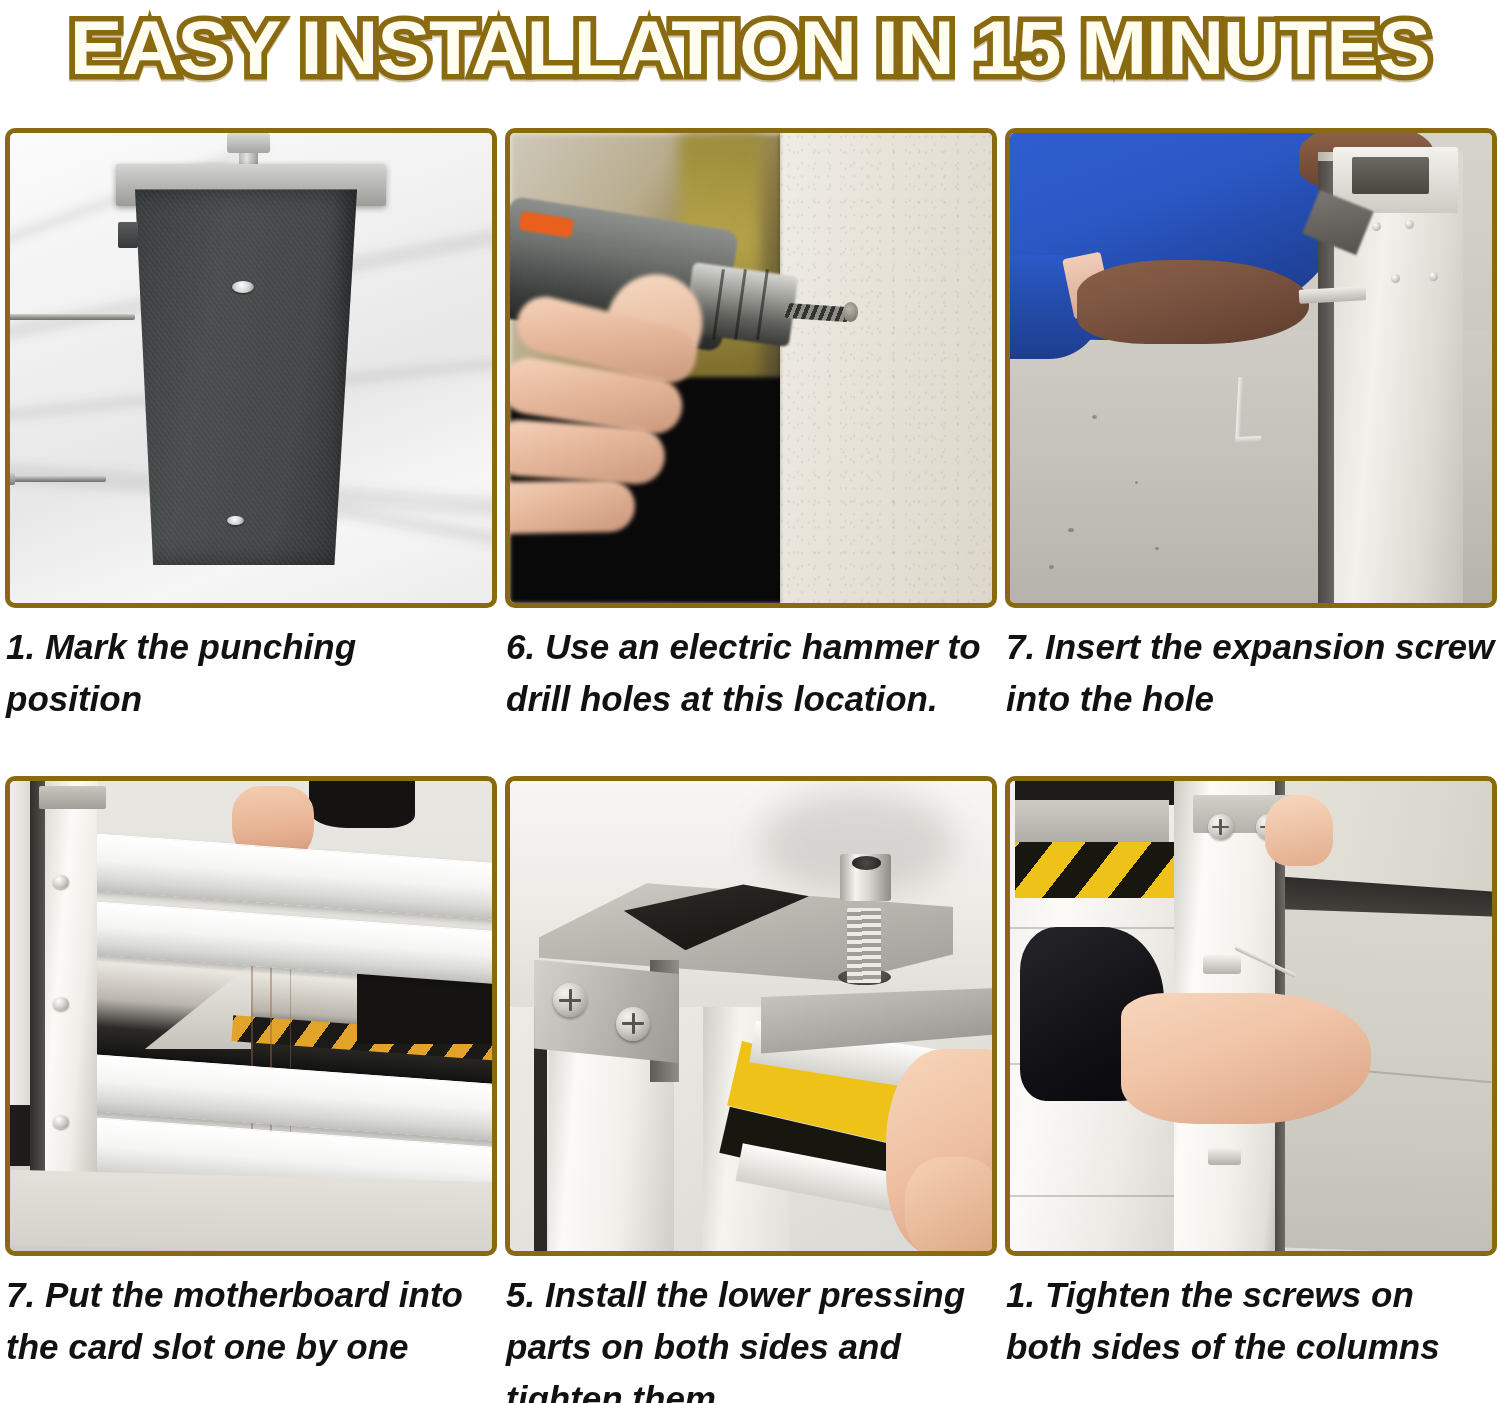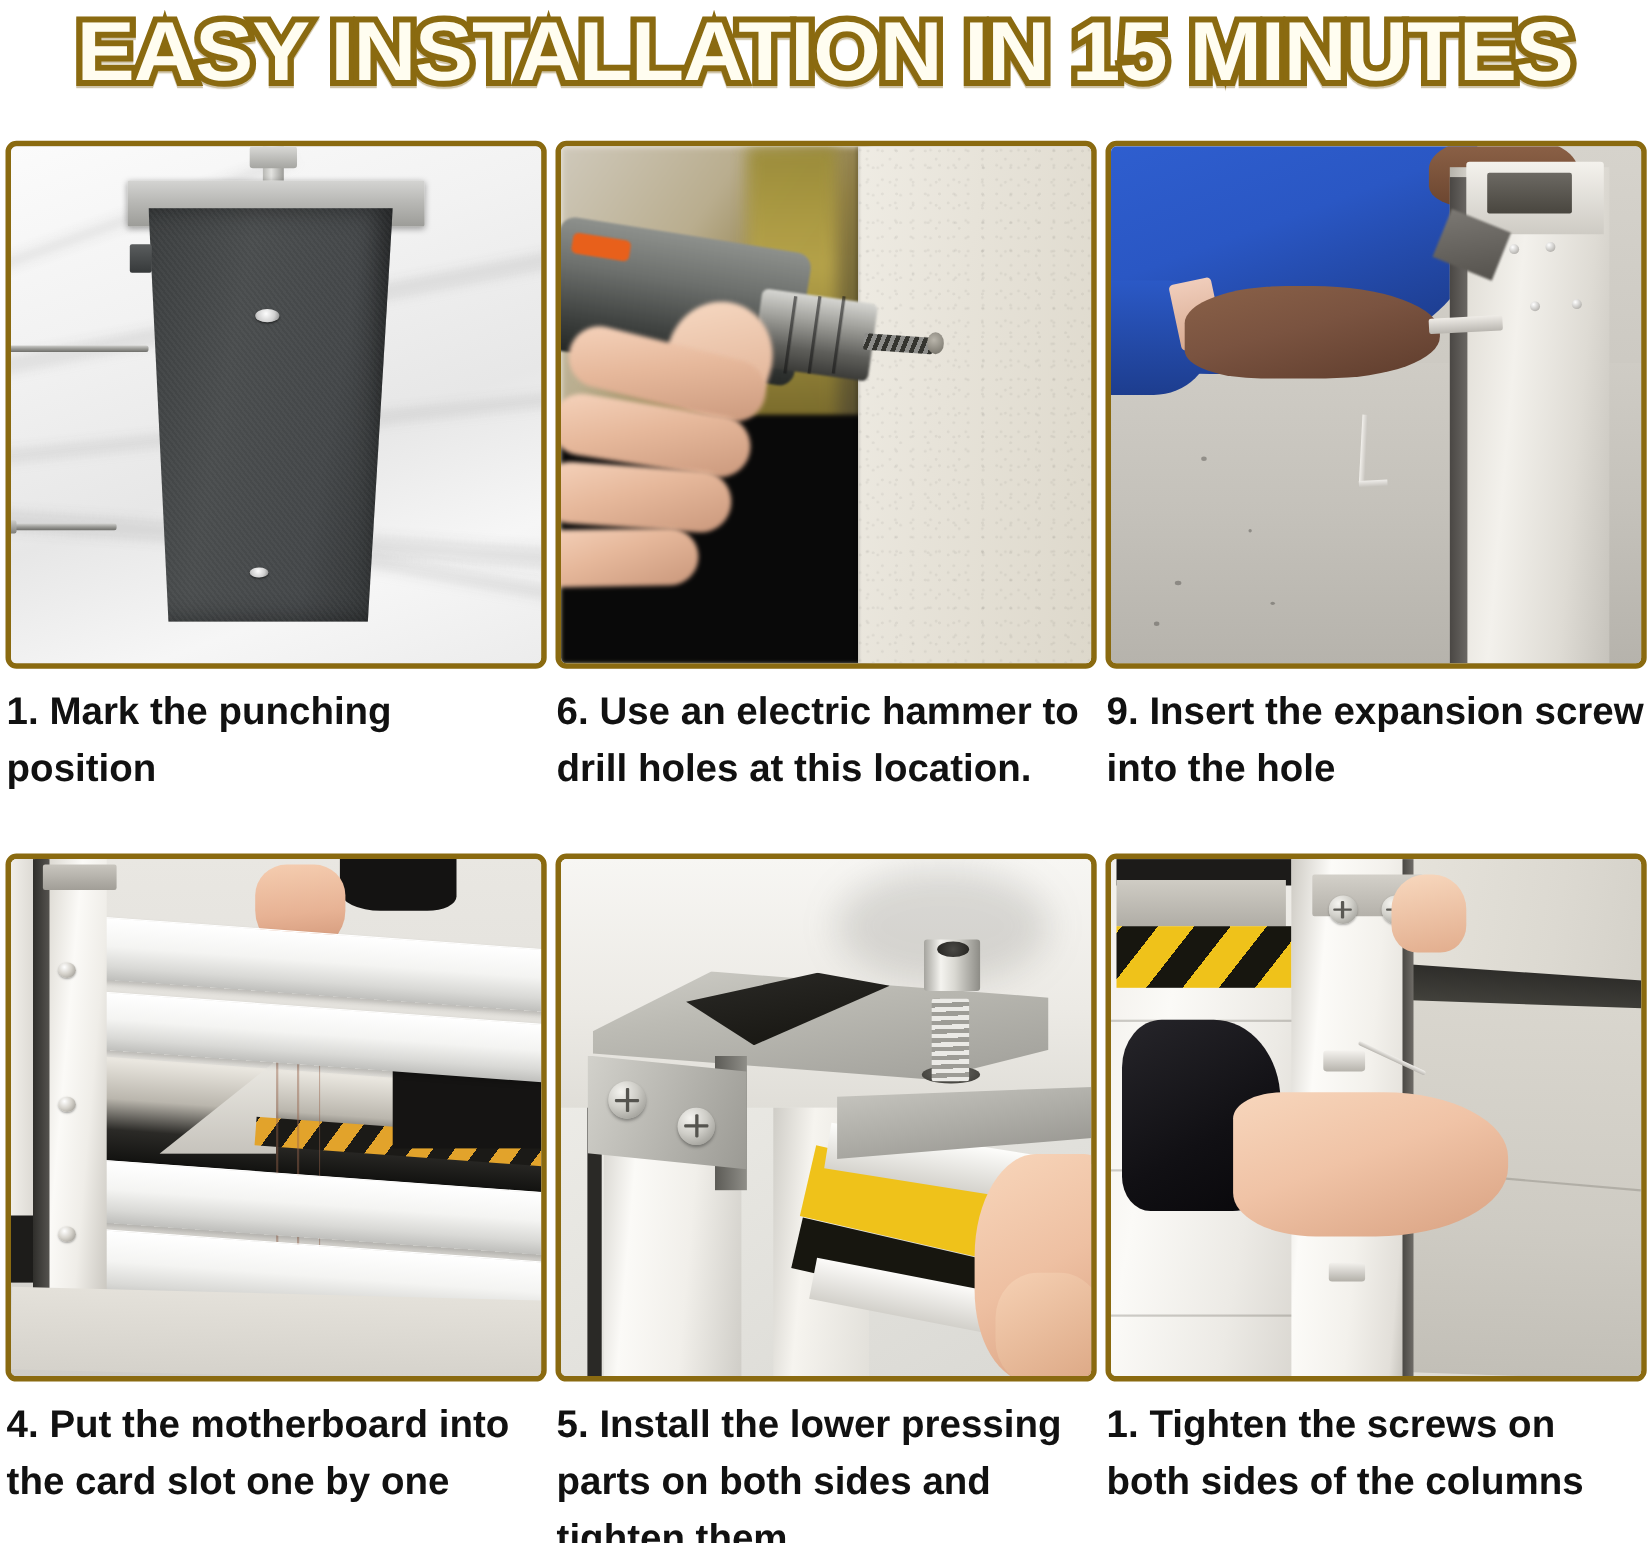--- a/index.html
+++ b/index.html
@@ -54,20 +54,21 @@
     overflow:hidden;
   }
   .caption{
     position:absolute;left:6px;top:525px;width:492px;
     font-family:"Liberation Sans Narrow","Liberation Sans","DejaVu Sans Condensed",sans-serif;
     font-weight:bold;
     font-size:35px;
     line-height:52px;
     color:#111111;
     letter-spacing:0px;
+    font-style:italic;
   }
 
   
   .p1{background:linear-gradient(160deg,#fbfbfb 0%,#f2f2f2 30%,#e7e7e7 58%,#f6f6f6 80%,#ececec 100%);}
   .p1 .cloth-fold{position:absolute;background:rgba(150,150,150,.20);filter:blur(5px);}
   .p1 .f1{left:-10%;top:30%;width:125%;height:16px;transform:rotate(-11deg);}
   .p1 .f2{left:-10%;top:53%;width:125%;height:12px;transform:rotate(-6deg);}
   .p1 .f3{left:-10%;top:74%;width:125%;height:20px;transform:rotate(4deg);}
   .p1 .f4{left:-5%;top:12%;width:60%;height:10px;transform:rotate(-20deg);}
   .p1 .f5{left:55%;top:82%;width:60%;height:14px;transform:rotate(10deg);}
@@ -611,21 +612,21 @@
         <div class="col-top"></div>
         <div class="col-slot"></div>
         <div class="screwdot sd1"></div>
         <div class="screwdot sd2"></div>
         <div class="screwdot sd3"></div>
         <div class="screwdot sd4"></div>
         <div class="grey-bar"></div>
         <div class="tool"></div>
       </div>
     </div>
-    <div class="caption">9. Insert the expansion screw into the hole</div>
+    <div class="caption">7. Insert the expansion screw into the hole</div>
   </div>
 
   <div class="cell c0 r1">
     <div class="photo-frame">
       <div class="photo p4">
         <div class="gap"></div>
         <div class="wedge"></div>
         <div class="hazard"></div>
         <div class="black-top"></div>
         <div class="black-mid"></div>
@@ -642,21 +643,21 @@
         <div class="base-dark"></div>
         <div class="post"></div>
         <div class="post-edge"></div>
         <div class="post-cap"></div>
         <div class="boltp b1"></div>
         <div class="boltp b2"></div>
         <div class="boltp b3"></div>
         <div class="floor"></div>
       </div>
     </div>
-    <div class="caption">4. Put the motherboard into the card slot one by one</div>
+    <div class="caption">7. Put the motherboard into the card slot one by one</div>
   </div>
 
   <div class="cell c1 r1">
     <div class="photo-frame">
       <div class="photo p5">
         <div class="wallbg"></div>
         <div class="shadow-blob"></div>
         <div class="column"></div>
         <div class="col-dark"></div>
         <div class="col2"></div>

